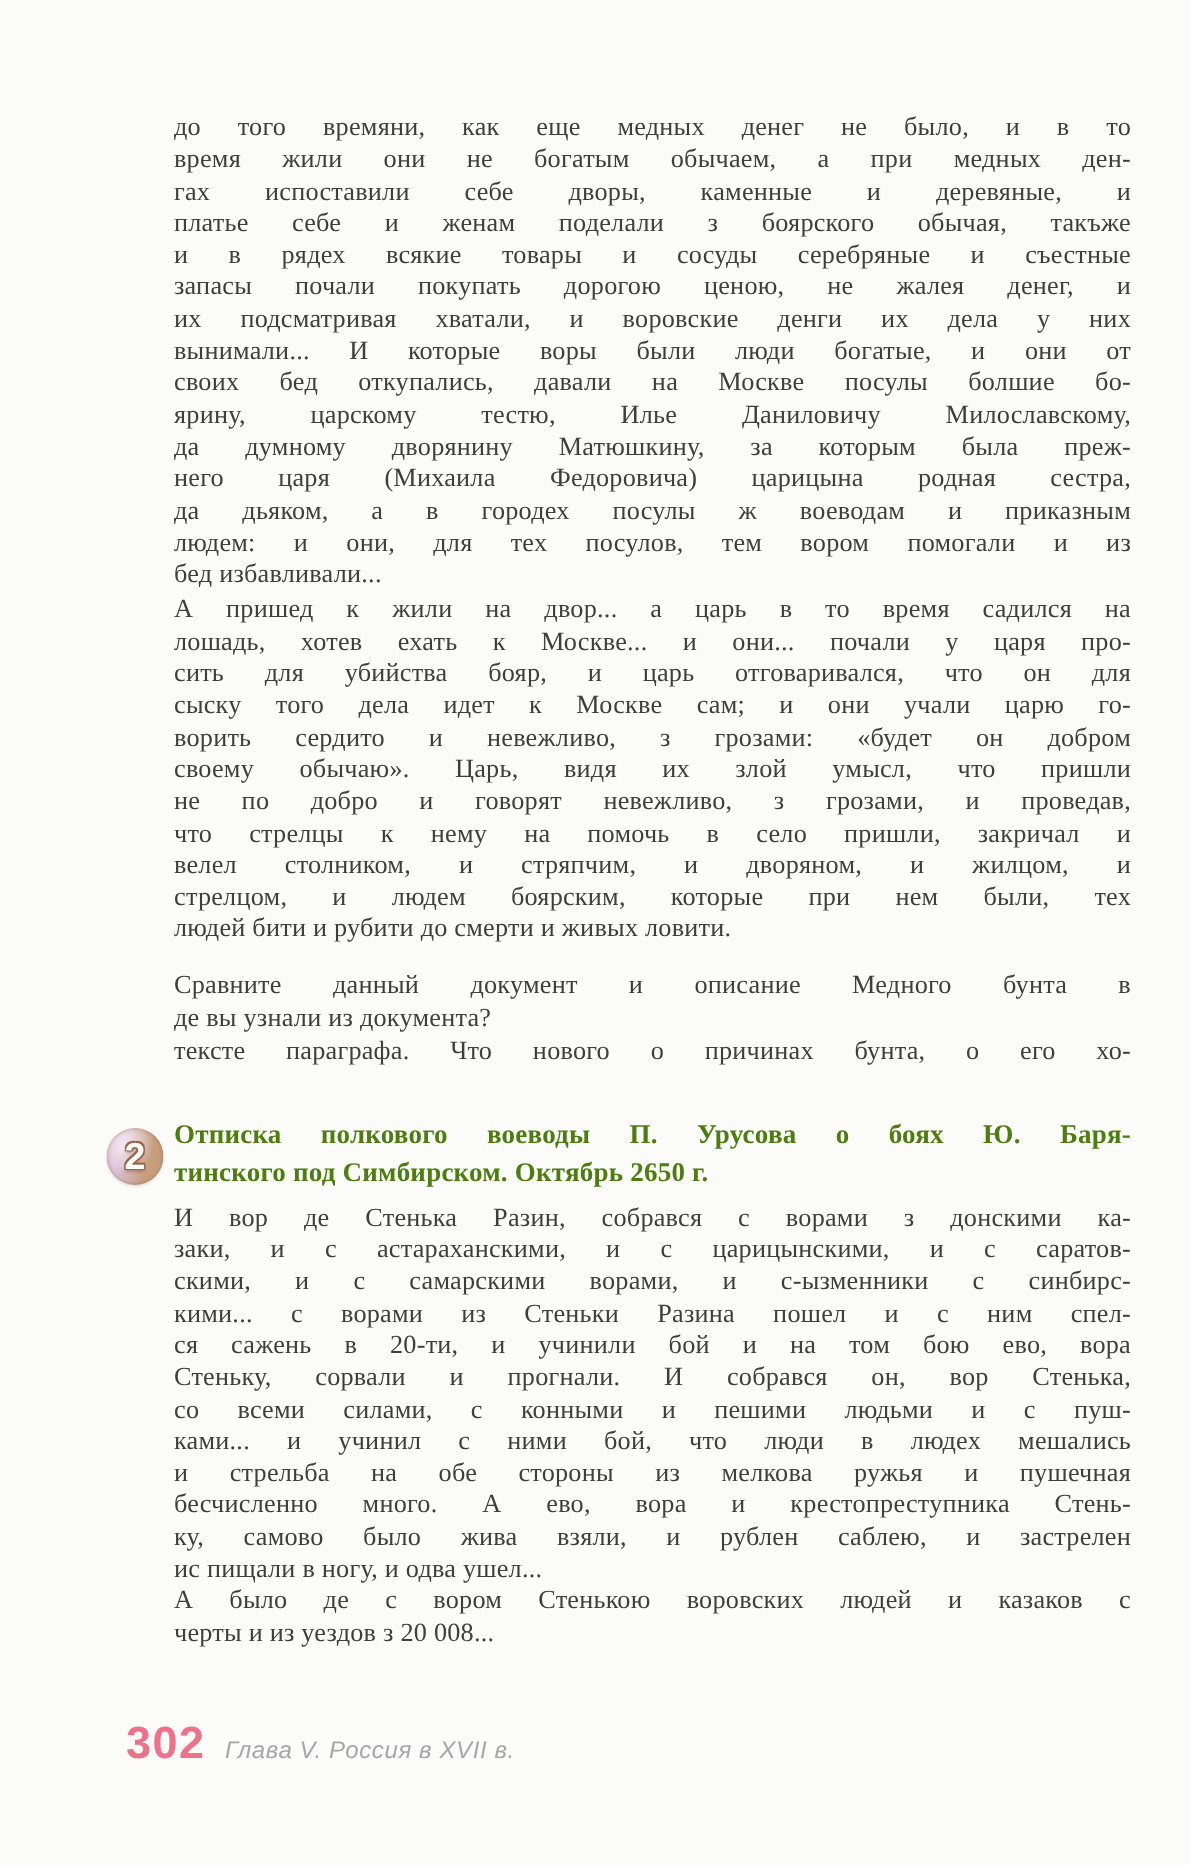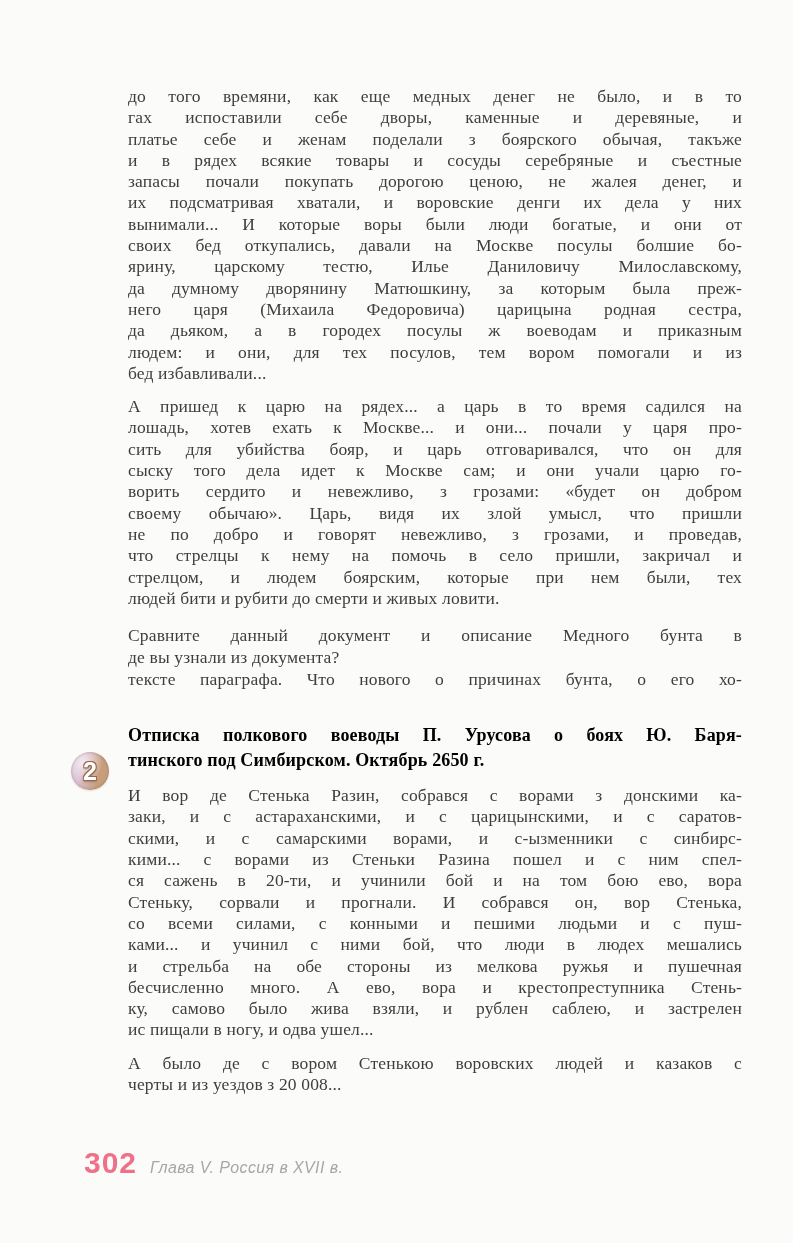--- a/index.html
+++ b/index.html
@@ -17,28 +17,28 @@
   }
   .line{
     font-size:17.5px;
     line-height:21.3px;
     letter-spacing:0.15px;
     text-align:justify;
     text-align-last:justify;
     white-space:normal;
   }
   .line.last{text-align-last:left;}
-  .para{margin:12px;}
+  .para{margin:0;}
   .p2{margin-top:2px;}
   .question{margin-top:15px;}
   .question .line{line-height:22px;}
   .doc-heading{
     margin-top:33px;
     font-weight:bold;
-    color:#000000;
+    color:#4d7c0f;
   }
   .doc-heading .line{
     font-size:18px;
     line-height:25px;
   }
   .doc2{margin-top:7px;}
   .badge{
     position:absolute;left:71px;top:752px;
     width:38px;height:38px;border-radius:50%;
     background:
@@ -66,43 +66,45 @@
   }
 </style>
 </head>
 <body>
 
 <div class="page">
 
   <div class="text-col">
     <div class="para">
         <div class="line">до того времяни, как еще медных денег не было, и в то</div>
+        <div class="line">время жили они не богатым обычаем, а при медных ден-</div>
         <div class="line">гах испоставили себе дворы, каменные и деревяные, и</div>
         <div class="line">платье себе и женам поделали з боярского обычая, такъже</div>
         <div class="line">и в рядех всякие товары и сосуды серебряные и съестные</div>
         <div class="line">запасы почали покупать дорогою ценою, не жалея денег, и</div>
         <div class="line">их подсматривая хватали, и воровские денги их дела у них</div>
         <div class="line">вынимали... И которые воры были люди богатые, и они от</div>
         <div class="line">своих бед откупались, давали на Москве посулы болшие бо-</div>
         <div class="line">ярину, царскому тестю, Илье Даниловичу Милославскому,</div>
         <div class="line">да думному дворянину Матюшкину, за которым была преж-</div>
         <div class="line">него царя (Михаила Федоровича) царицына родная сестра,</div>
         <div class="line">да дьяком, а в городех посулы ж воеводам и приказным</div>
         <div class="line">людем: и они, для тех посулов, тем вором помогали и из</div>
         <div class="line last">бед избавливали...</div>
       </div>
     <div class="para p2">
-        <div class="line">А пришед к царю на рядех... а царь в то время садился на</div>
+        <div class="line">А пришед к жили на двор... а царь в то время садился на</div>
         <div class="line">лошадь, хотев ехать к Москве... и они... почали у царя про-</div>
         <div class="line">сить для убийства бояр, и царь отговаривался, что он для</div>
         <div class="line">сыску того дела идет к Москве сам; и они учали царю го-</div>
         <div class="line">ворить сердито и невежливо, з грозами: «будет он добром</div>
         <div class="line">своему обычаю». Царь, видя их злой умысл, что пришли</div>
         <div class="line">не по добро и говорят невежливо, з грозами, и проведав,</div>
         <div class="line">что стрелцы к нему на помочь в село пришли, закричал и</div>
+        <div class="line">велел столником, и стряпчим, и дворяном, и жилцом, и</div>
         <div class="line">стрелцом, и людем боярским, которые при нем были, тех</div>
         <div class="line last">людей бити и рубити до смерти и живых ловити.</div>
       </div>
     <div class="para question">
         <div class="line">Сравните данный документ и описание Медного бунта в</div>
         <div class="line last">де вы узнали из документа?</div>
         <div class="line">тексте параграфа. Что нового о причинах бунта, о его хо-</div>
       </div>
     <div class="para doc-heading">
         <div class="line">Отписка полкового воеводы П. Урусова о боях Ю. Баря-</div>

